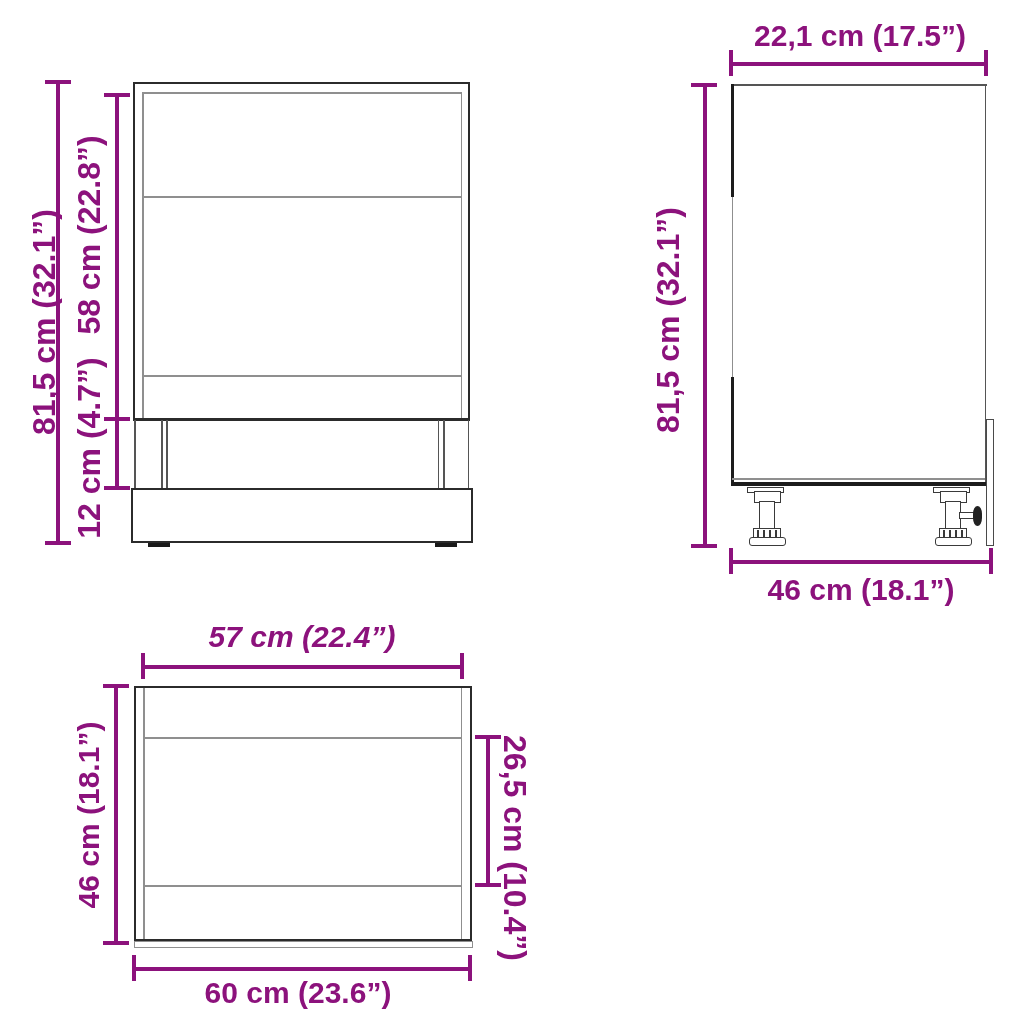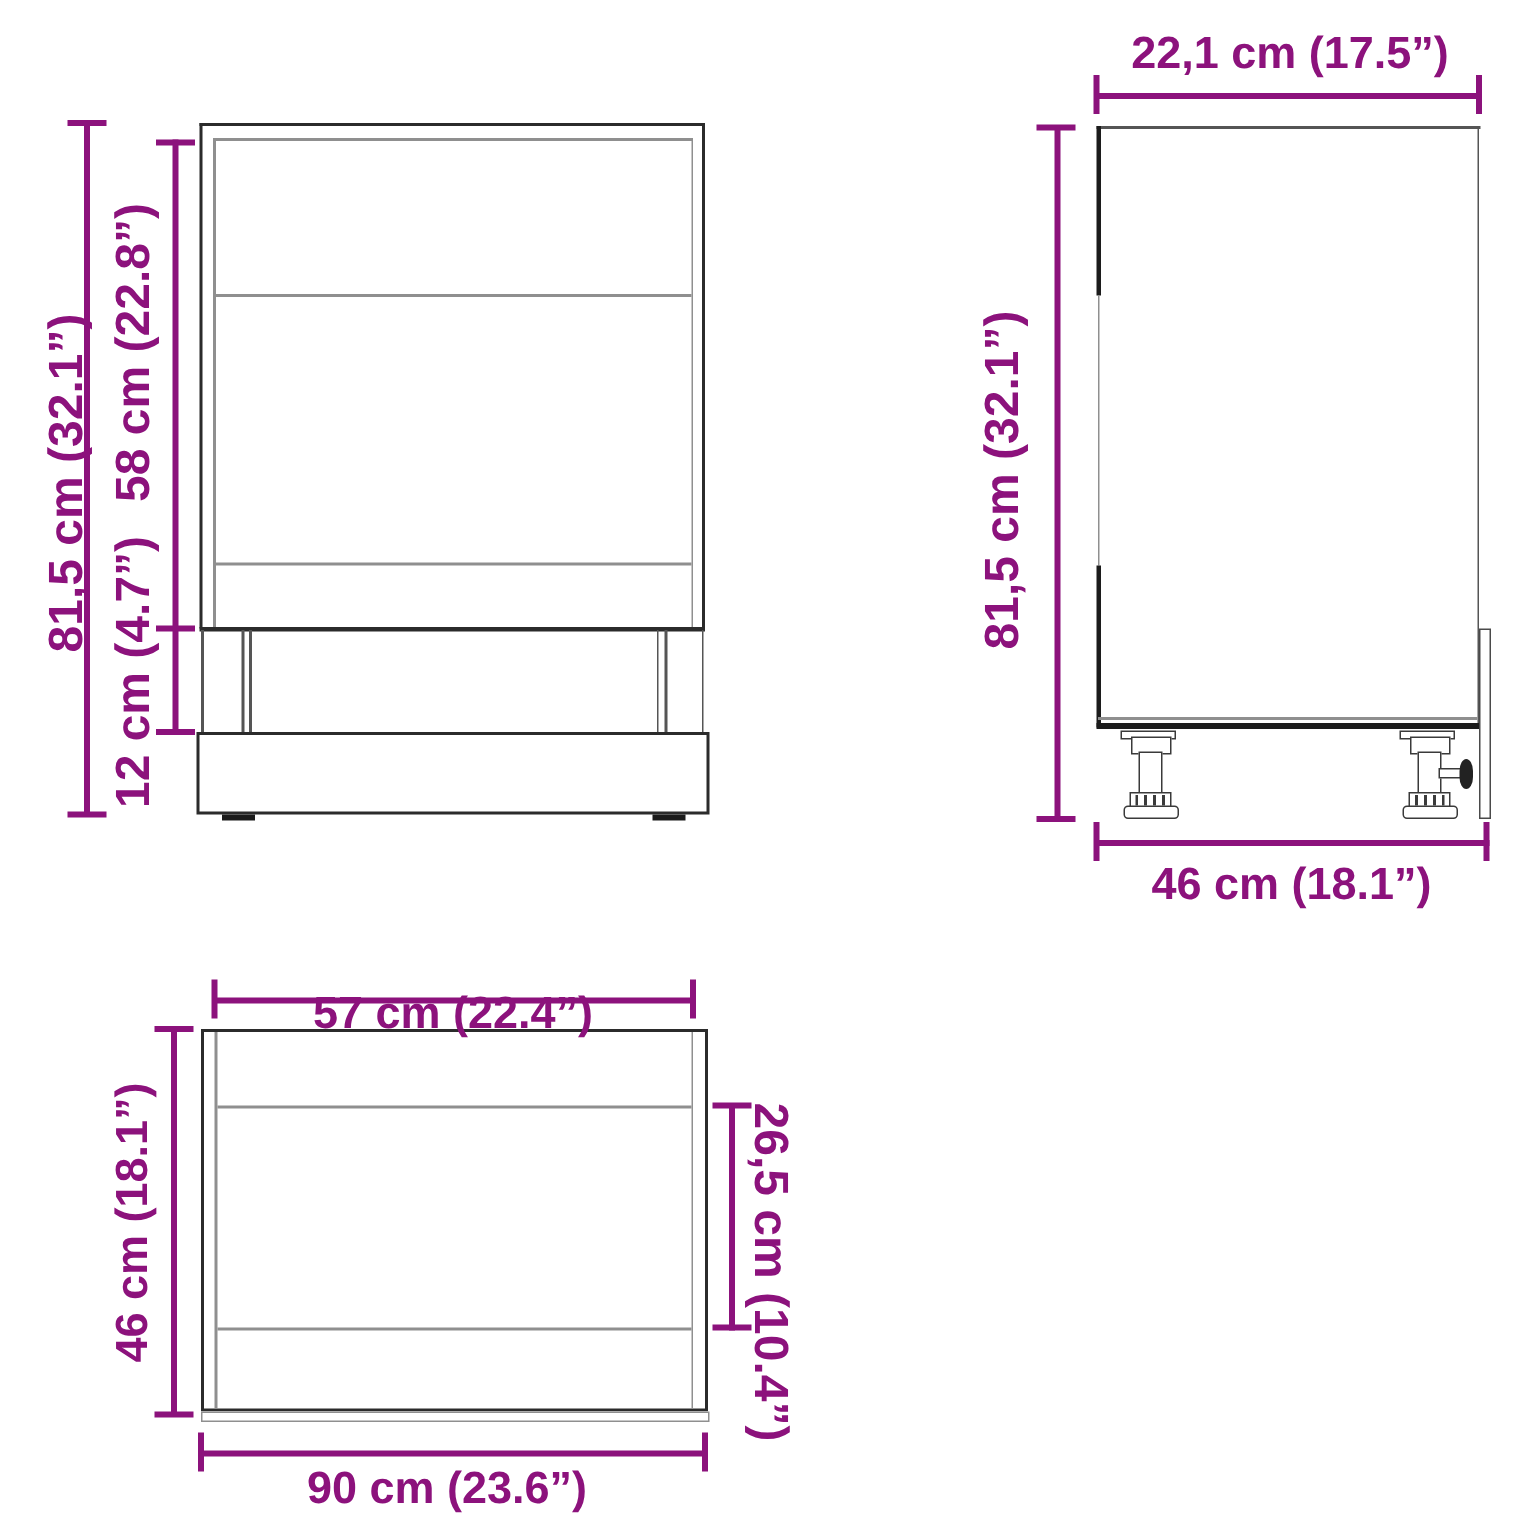--- a/index.html
+++ b/index.html
@@ -118,31 +118,31 @@
     <div class="box" style="left:134px;top:686px;width:338px;height:255px;border-width:2px;"></div>
     <div class="ln light" style="left:143px;top:688px;width:1.5px;height:251px;"></div>
     <div class="ln light" style="left:460.5px;top:688px;width:1.5px;height:251px;"></div>
     <div class="ln light" style="left:145px;top:737px;width:316px;height:1.5px;"></div>
     <div class="ln light" style="left:145px;top:885px;width:316px;height:1.5px;"></div>
     <div class="thinbox" style="left:134px;top:941px;width:339px;height:7px;border-color:#8f8f8f;"></div>
 
     <div class="dim" style="left:143px;top:665px;width:319px;height:4px;"></div>
     <div class="dim" style="left:141px;top:653px;width:4px;height:26px;"></div>
     <div class="dim" style="left:460px;top:653px;width:4px;height:26px;"></div>
-    <div class="lbl" style="left:302px;top:676px;">57 cm (22.4”)</div>
+    <div class="lbl" style="left:302px;top:637px;font-style:italic;">57 cm (22.4”)</div>
 
     <div class="dim" style="left:114px;top:686px;width:4px;height:257px;"></div>
     <div class="dim" style="left:103px;top:684px;width:26px;height:4px;"></div>
     <div class="dim" style="left:103px;top:941px;width:26px;height:4px;"></div>
     <div class="lbl ccw" style="left:89px;top:815px;">46 cm (18.1”)</div>
 
     <div class="dim" style="left:486px;top:737px;width:4px;height:150px;"></div>
     <div class="dim" style="left:475px;top:735px;width:26px;height:4px;"></div>
     <div class="dim" style="left:475px;top:883px;width:26px;height:4px;"></div>
     <div class="lbl big cw" style="left:514px;top:848px;">26,5 cm (10.4”)</div>
 
     <div class="dim" style="left:134px;top:967px;width:338px;height:4px;"></div>
     <div class="dim" style="left:132px;top:955px;width:4px;height:26px;"></div>
     <div class="dim" style="left:468px;top:955px;width:4px;height:26px;"></div>
-    <div class="lbl" style="left:298px;top:993px;">90 cm (23.6”)</div>
+    <div class="lbl" style="left:298px;top:993px;">60 cm (23.6”)</div>
   </div>
 
 </div>
 
 </body></html>

